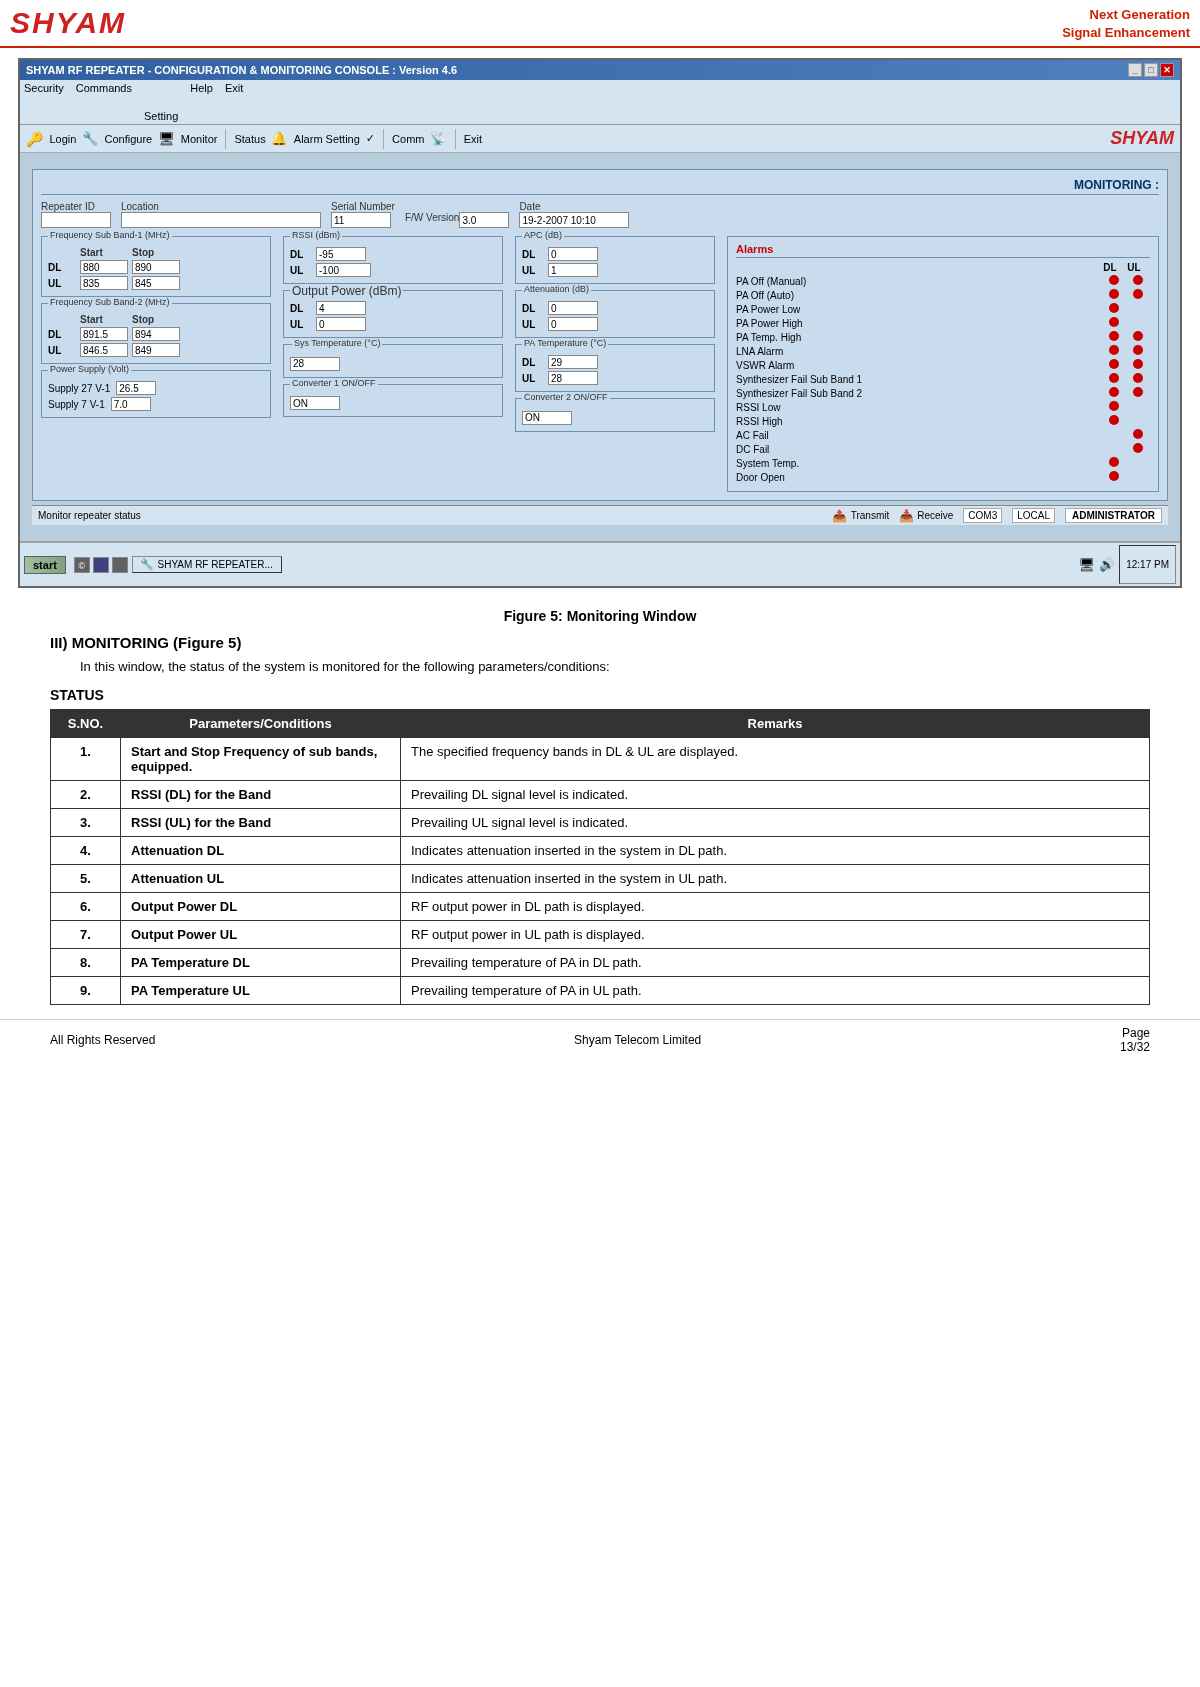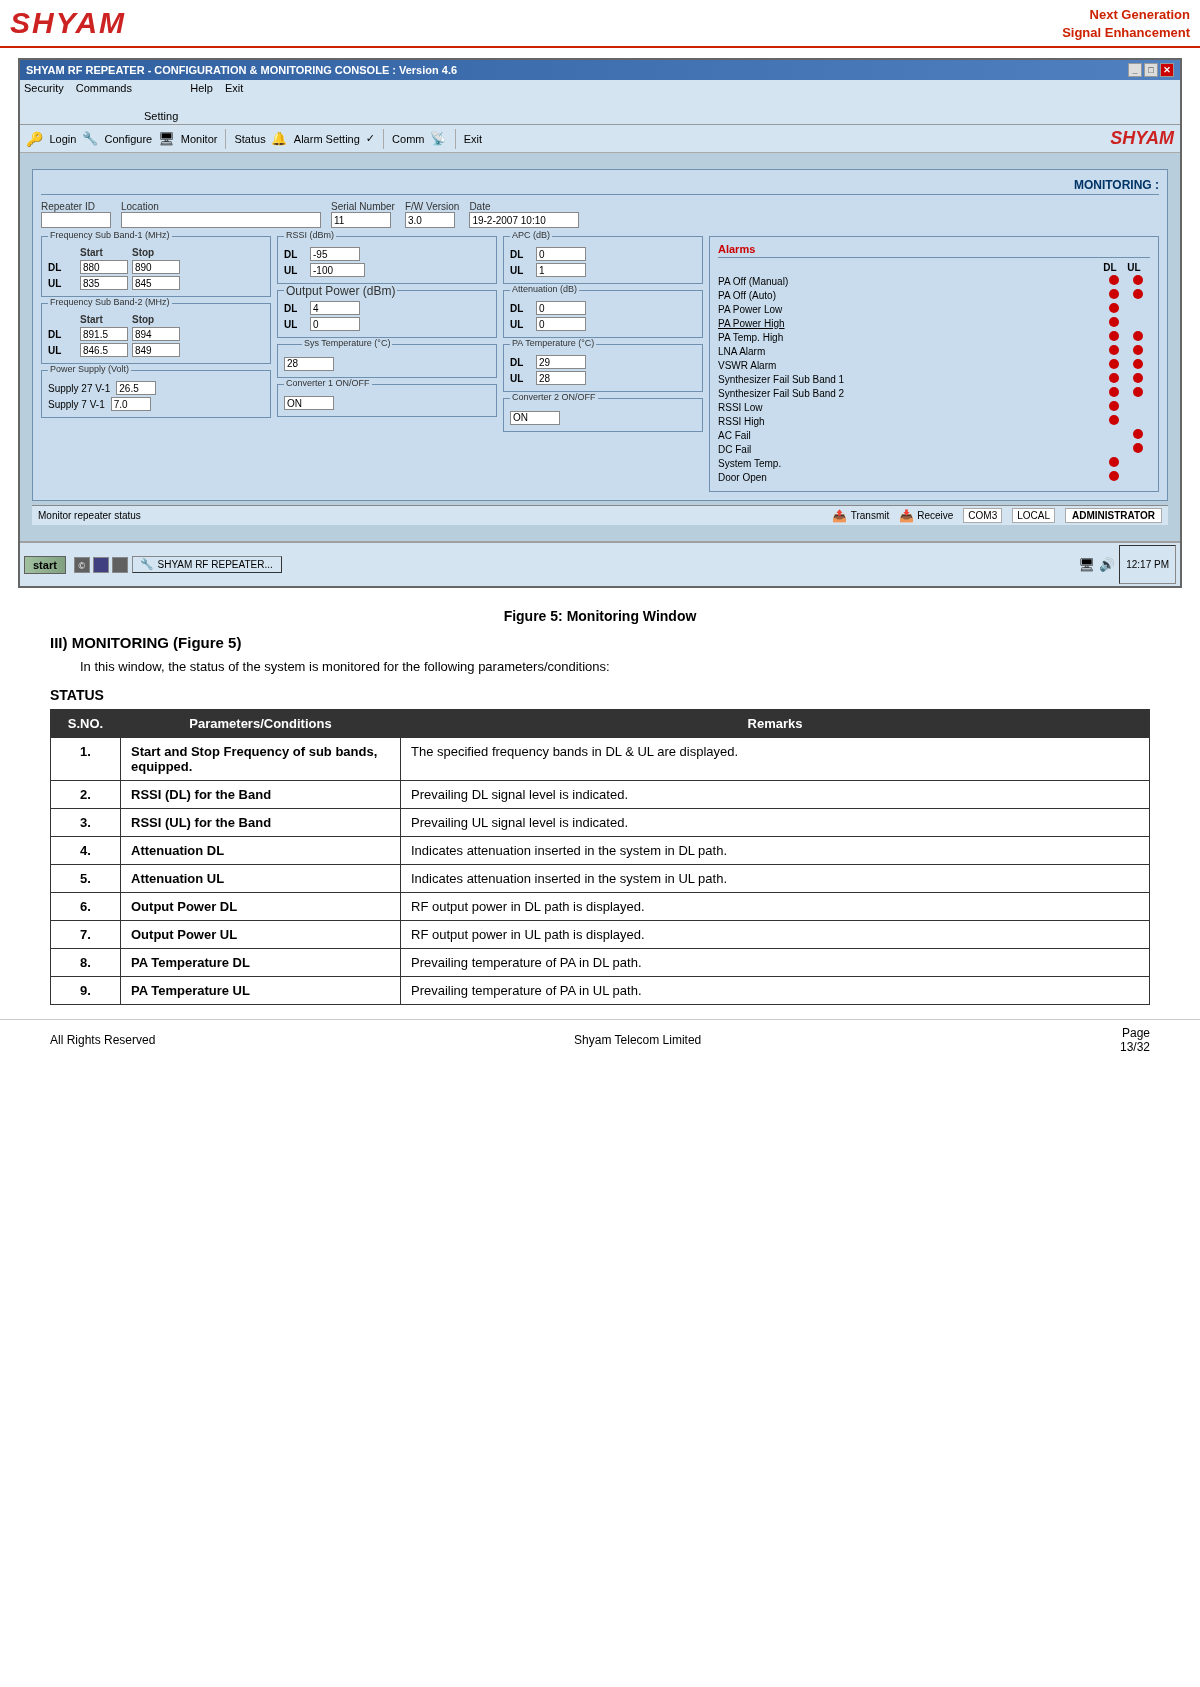--- a/index.html
+++ b/index.html
@@ -68,31 +68,31 @@
           <input style="border: 1px solid rgb(136, 136, 136); background: white; height: 16px; font-size: 10px; padding: 0px 2px; width: 70px;" type="text" value="">
         </div>
         <div style="display:flex;flex-direction:column;">
           <span style="font-size:10px;color:#333;">Location</span>
           <input style="border: 1px solid rgb(136, 136, 136); background: white; height: 16px; font-size: 10px; padding: 0px 2px; width: 200px;" type="text" value="">
         </div>
         <div style="display:flex;flex-direction:column;">
           <span style="font-size:10px;color:#333;">Serial Number</span>
           <input style="border: 1px solid rgb(136, 136, 136); background: white; height: 16px; font-size: 10px; padding: 0px 2px; width: 60px;" type="text" value="11">
         </div>
-        <div style="display:flex;flex-direction:column;justify-content:center;">
+        <div style="display:flex;flex-direction:row;justify-content:center;">
           <span style="font-size:10px;color:#333;">F/W Version</span>
           <input style="border: 1px solid rgb(136, 136, 136); background: white; height: 16px; font-size: 10px; padding: 0px 2px; width: 50px;" type="text" value="3.0">
         </div>
         <div style="display:flex;flex-direction:column;">
           <span style="font-size:10px;color:#333;">Date</span>
           <input style="border: 1px solid rgb(136, 136, 136); background: white; height: 16px; font-size: 10px; padding: 0px 2px; width: 110px;" type="text" value="19-2-2007 10:10">
         </div>
       </div>
 
-      <div style="display:flex; gap:6px;">
+      <div style="display:flex; gap:12px;">
 
         <div style="flex:0 0 230px; display:flex; flex-direction:column; gap:6px;">
 
           <div style="border:1px solid #7090b0;padding:10px 6px 6px 6px;position:relative;background:#c8dced;">
             <span style="position:absolute;top:-7px;left:6px;background:#c8dced;font-size:9px;color:#333;padding:0 2px;white-space:nowrap;">Frequency Sub Band-1 (MHz)</span>
             <div style="display:grid;grid-template-columns:30px 50px 50px;gap:2px;align-items:center;font-size:10px;font-weight:bold;color:#333;margin-bottom:2px;">
               <span></span>
               <span>Start</span>
               <span>Stop</span>
             </div>
@@ -160,21 +160,21 @@
               <span style="font-weight:bold;width:20px;">DL</span>
               <input type="text" style="border: 1px solid rgb(136, 136, 136); background: white; height: 14px; font-size: 10px; padding: 0px 2px; width: 50px;" value="4">
             </div>
             <div style="display:flex;gap:6px;align-items:center;font-size:10px;">
               <span style="font-weight:bold;width:20px;">UL</span>
               <input type="text" style="border: 1px solid rgb(136, 136, 136); background: white; height: 14px; font-size: 10px; padding: 0px 2px; width: 50px;" value="0">
             </div>
           </div>
 
           <div style="border:1px solid #7090b0;padding:10px 6px 6px 6px;position:relative;background:#c8dced;">
-            <span style="position:absolute;top:-7px;left:24px;background:#c8dced;font-size:9px;color:#333;padding:0 2px;">Sys Temperature (°C)</span>
+            <span style="position:absolute;top:-7px;left:8px;background:#c8dced;font-size:9px;color:#333;padding:0 2px;">Sys Temperature (°C)</span>
             <input type="text" style="border: 1px solid rgb(136, 136, 136); background: white; height: 14px; font-size: 10px; padding: 0px 2px; width: 50px;" value="28">
           </div>
 
           <div style="border:1px solid #7090b0;padding:10px 6px 6px 6px;position:relative;background:#c8dced;">
             <span style="position:absolute;top:-7px;left:6px;background:#c8dced;font-size:9px;color:#333;padding:0 2px;">Converter 1 ON/OFF</span>
             <input type="text" style="border: 1px solid rgb(136, 136, 136); background: white; height: 14px; font-size: 10px; padding: 0px 2px; width: 50px;" value="ON">
           </div>
         </div>
 
         <div style="flex:0 0 200px; display:flex; flex-direction:column; gap:6px;">
@@ -242,21 +242,21 @@
                 <span style="flex: 1 1 0%;">PA Off (Auto)</span>
                 <span style="width: 24px; text-align: center;"><span style="width: 10px; height: 10px; border-radius: 50%; background: rgb(204, 0, 0); display: inline-block;"></span></span>
                 <span style="width: 24px; text-align: center;"><span style="width: 10px; height: 10px; border-radius: 50%; background: rgb(204, 0, 0); display: inline-block;"></span></span>
               </div>
               <div style="display: flex; align-items: center; font-size: 10px; margin-bottom: 2px;">
                 <span style="flex: 1 1 0%;">PA Power Low</span>
                 <span style="width: 24px; text-align: center;"><span style="width: 10px; height: 10px; border-radius: 50%; background: rgb(204, 0, 0); display: inline-block;"></span></span>
                 <span style="width: 24px; text-align: center;"></span>
               </div>
               <div style="display: flex; align-items: center; font-size: 10px; margin-bottom: 2px;">
-                <span style="flex: 1 1 0%; text-decoration: underline;">PA Power High</span>
+                <span style="flex: 1 1 0%;">PA Power High</span>
                 <span style="width: 24px; text-align: center;"><span style="width: 10px; height: 10px; border-radius: 50%; background: rgb(204, 0, 0); display: inline-block;"></span></span>
                 <span style="width: 24px; text-align: center;"></span>
               </div>
               <div style="display: flex; align-items: center; font-size: 10px; margin-bottom: 2px;">
                 <span style="flex: 1 1 0%;">PA Temp. High</span>
                 <span style="width: 24px; text-align: center;"><span style="width: 10px; height: 10px; border-radius: 50%; background: rgb(204, 0, 0); display: inline-block;"></span></span>
                 <span style="width: 24px; text-align: center;"><span style="width: 10px; height: 10px; border-radius: 50%; background: rgb(204, 0, 0); display: inline-block;"></span></span>
               </div>
               <div style="display: flex; align-items: center; font-size: 10px; margin-bottom: 2px;">
                 <span style="flex: 1 1 0%;">LNA Alarm</span>

